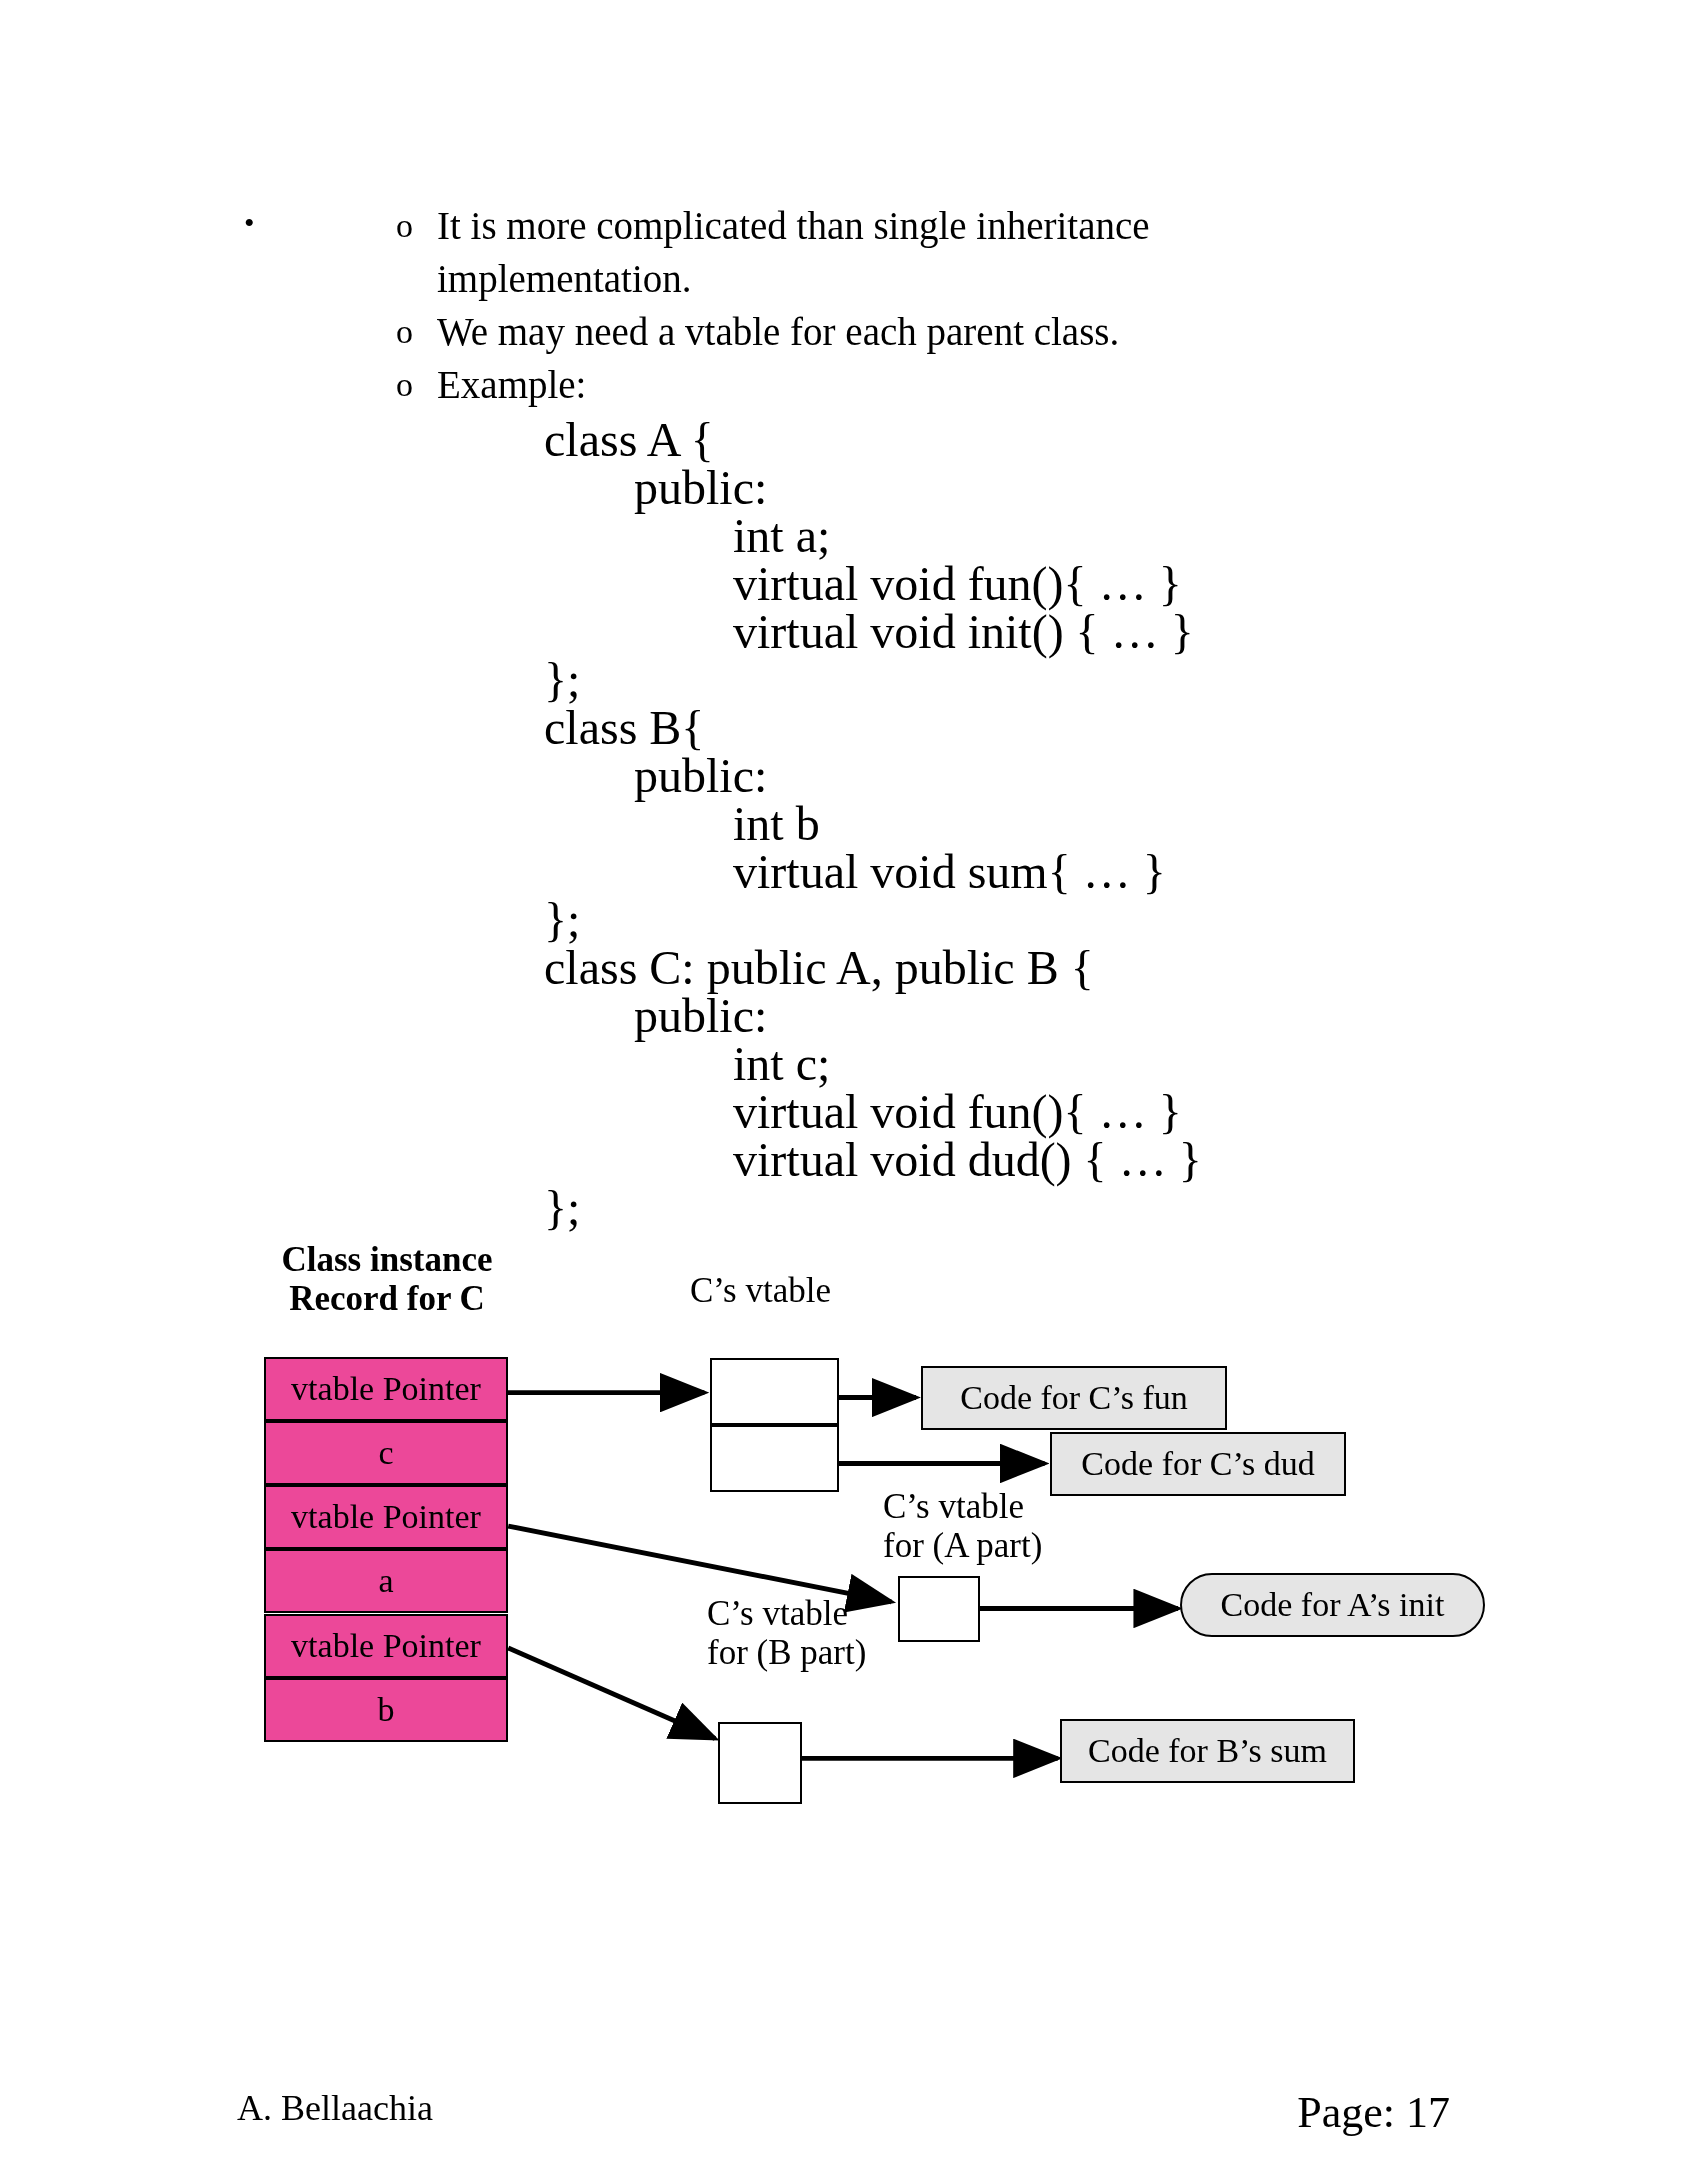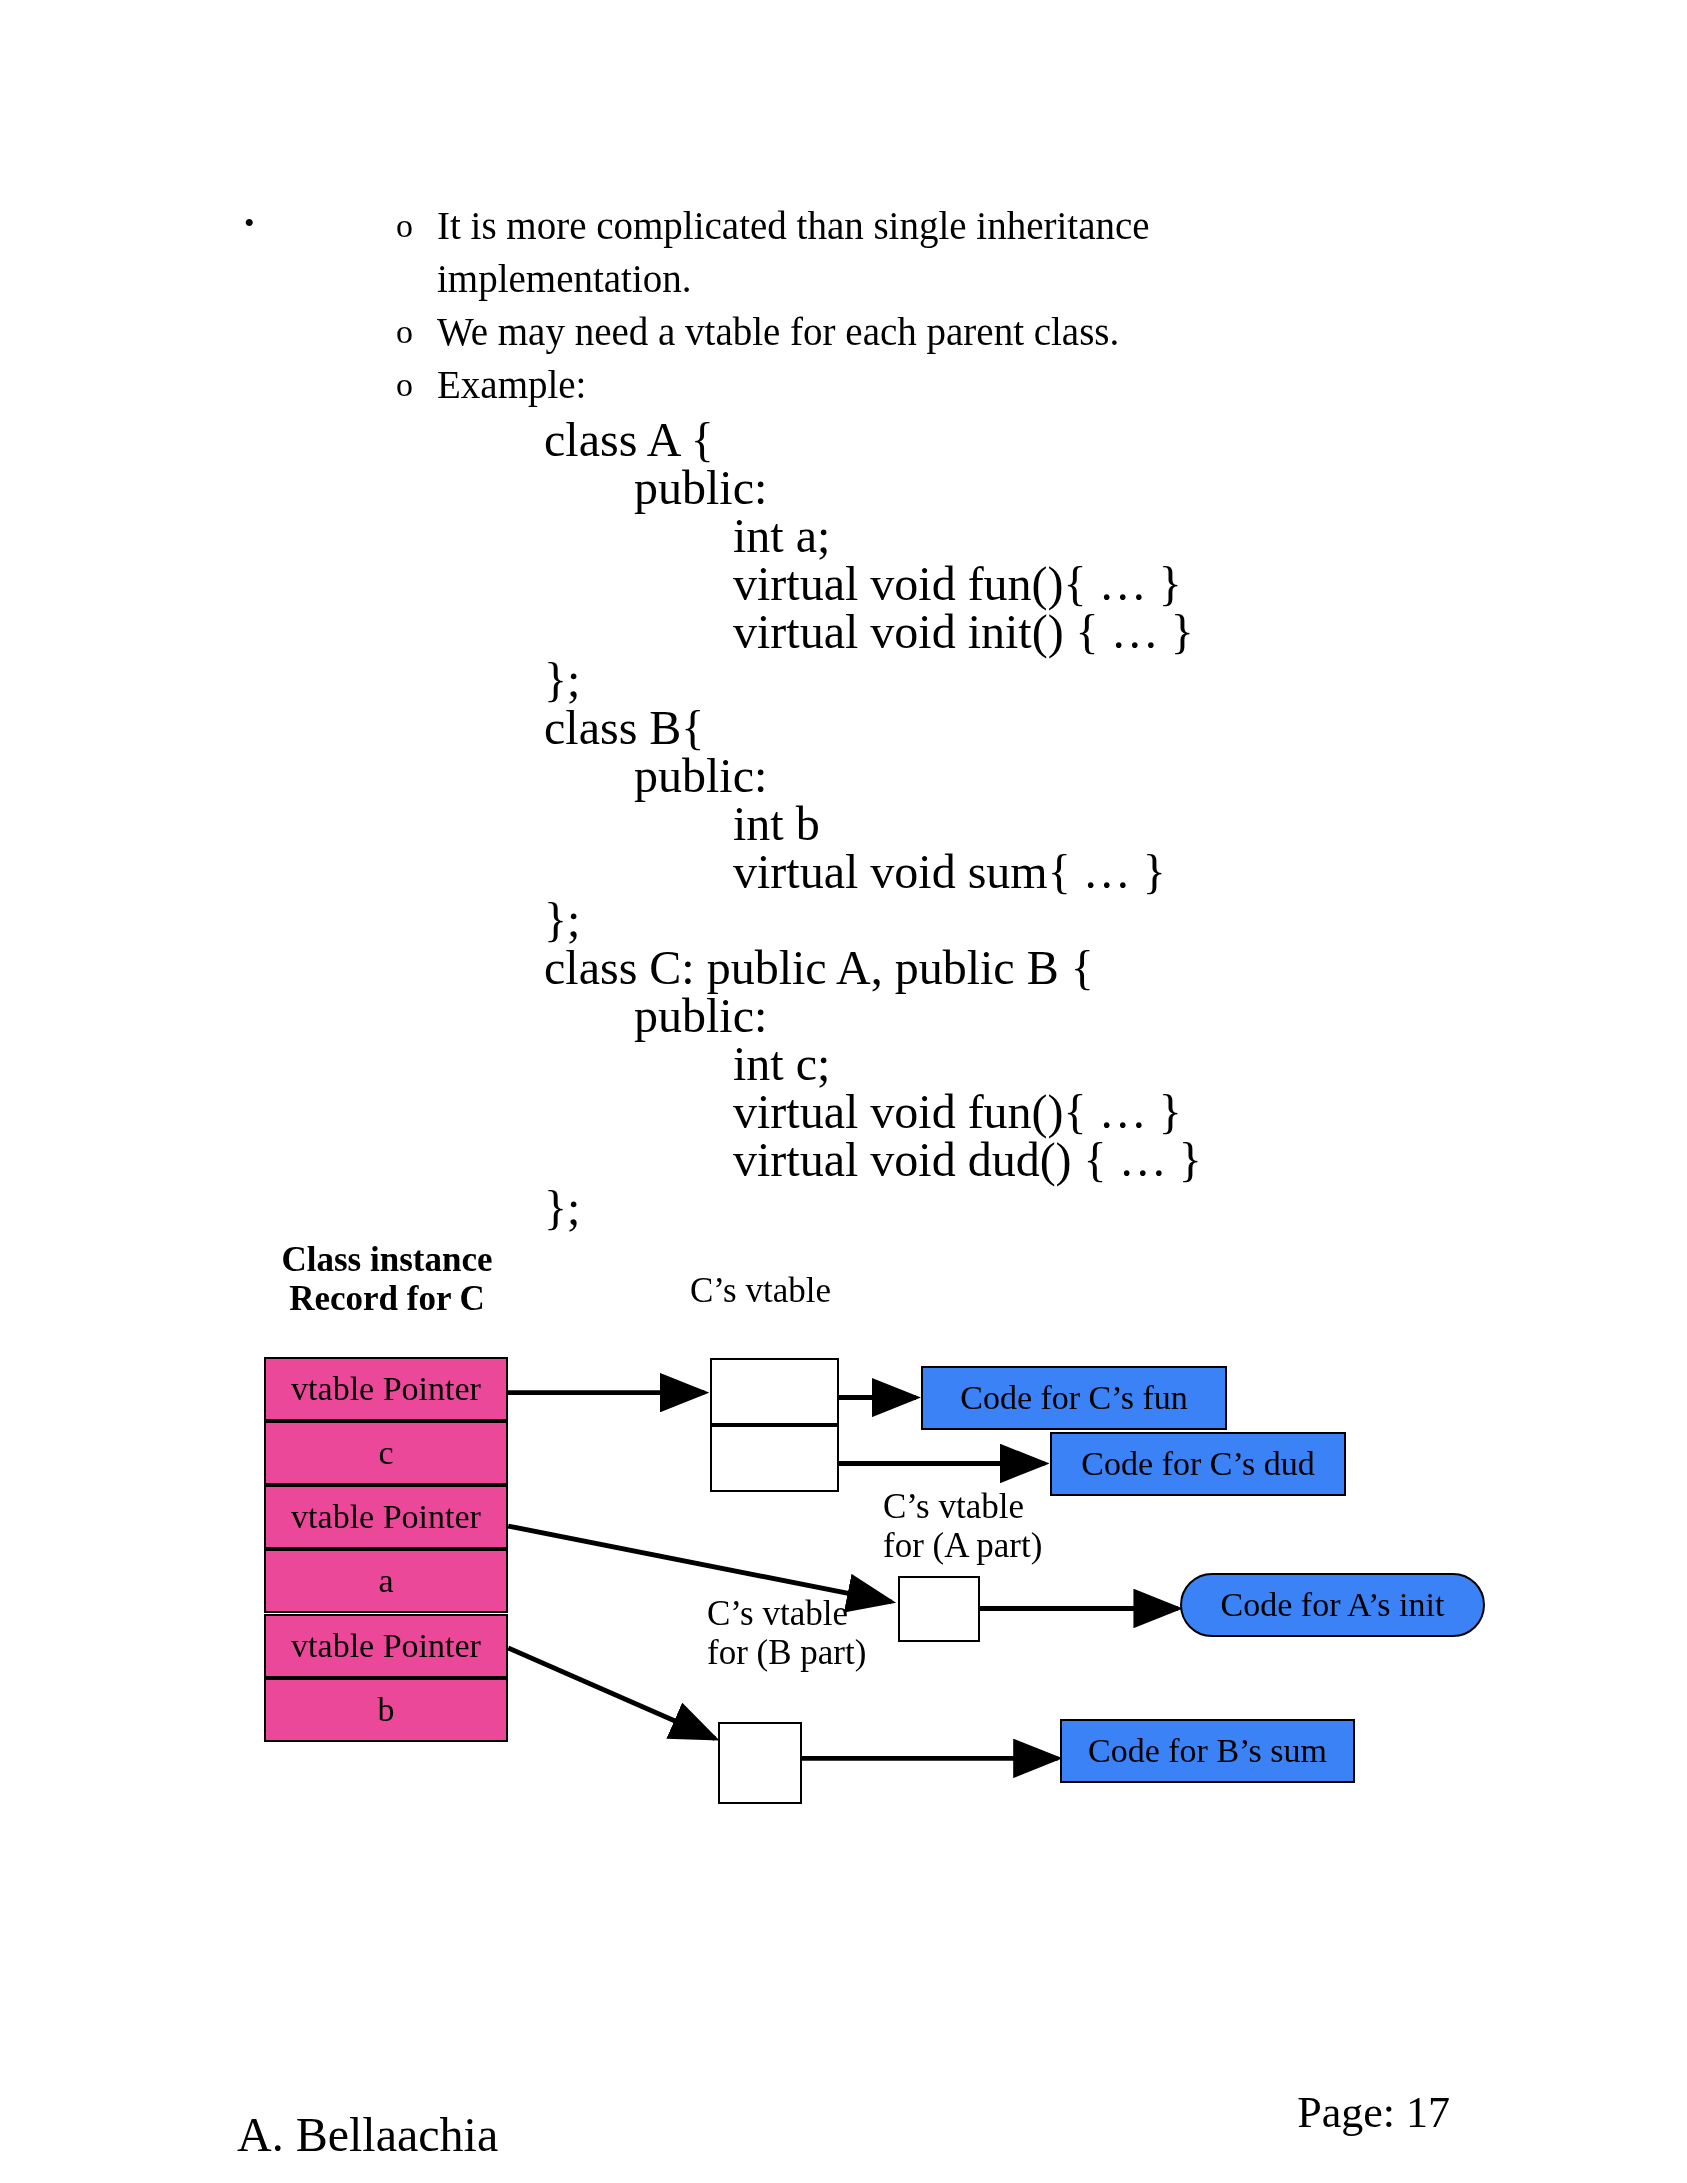--- a/index.html
+++ b/index.html
@@ -86,21 +86,21 @@
   }
   .dlabel.bold {
     font-weight: bold;
     text-align: center;
   }
 
   .box {
     position: absolute;
     box-sizing: border-box;
     border: 2.5px solid #000000;
-    background: #3b82f6;
+    background: #e5e5e5;
     display: flex;
     align-items: center;
     justify-content: center;
     font-size: 34px;
     white-space: nowrap;
   }
 
   .rec-row {
     position: absolute;
     box-sizing: border-box;
@@ -136,22 +136,21 @@
     position: absolute;
     bottom: 0;
     left: 0;
     width: 1687px;
     height: 132px;
   }
   .footer-left {
     position: absolute;
     left: 237px;
     top: 36px;
-    font-size: 48px;
-    margin-top: 20px;
+    font-size: 36px;
   }
   .footer-right {
     position: absolute;
     right: 237px;
     top: 36px;
     font-size: 44px;
   }
 </style>
 </head>
 <body>

